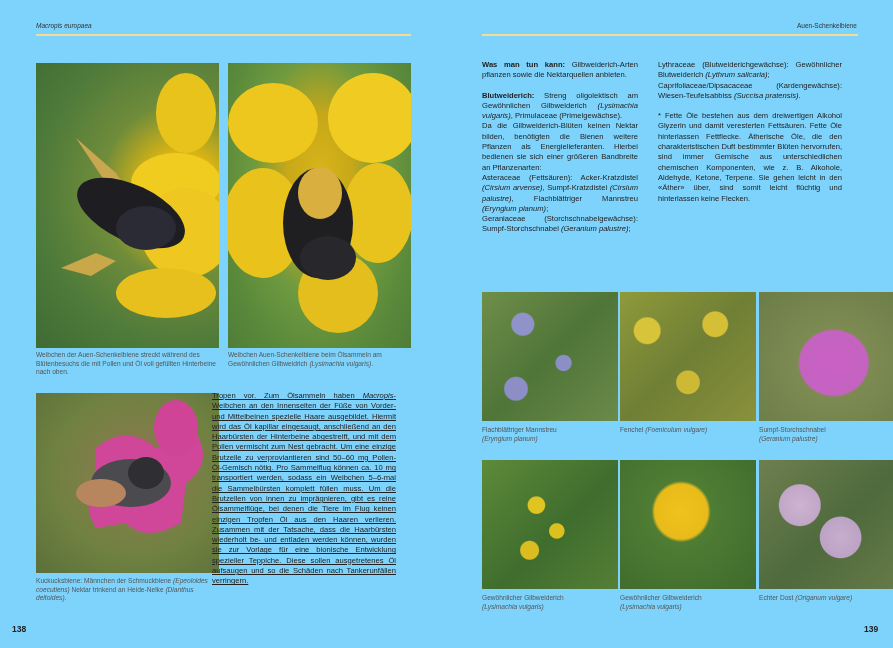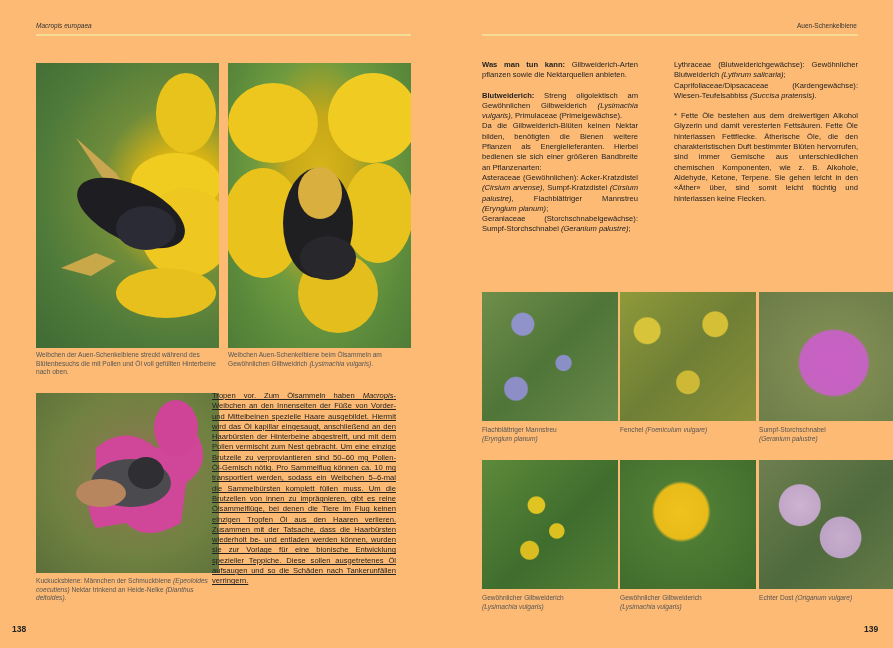--- a/index.html
+++ b/index.html
@@ -1,18 +1,18 @@
 <!DOCTYPE html>
 <html><head>
 <meta charset="utf-8">
 <style>
   html, body { margin:0; padding:0; }
   body { width:893px; height:648px; background:#ffffff; position:relative; overflow:hidden;
          font-family:"Liberation Sans", "DejaVu Sans", sans-serif; color:#222; }
-  .page { position:absolute; top:0; height:648px; background:#fdba74; }
+  .page { position:absolute; top:0; height:648px; background:#7dd3fc; }
   .left { left:0; width:446px; }
   .right { left:446px; width:447px; }
   .gutter { position:absolute; left:440px; top:0; width:12px; height:648px;
             background:linear-gradient(to right,#fff,#f3f3f3 50%,#fff); }
   .running-head { position:absolute; top:22px; font-size:6.5px; color:#333; }
   .rule { position:absolute; top:34px; height:2px; background:#f4dc94; }
   .photo { position:absolute; overflow:hidden; }
   .caption { position:absolute; font-size:6.6px; line-height:8.6px; color:#555; }
   .caption i { font-style:italic; }
   .body-text { position:absolute; font-size:7.6px; line-height:10.3px; color:#222; text-align:justify; }
@@ -80,25 +80,25 @@
 </div>
 
 <div class="page right">
   <div class="running-head" style="right:36px;">Auen-Schenkelbiene</div>
   <div class="rule" style="left:36px;width:376px;"></div>
 
   <div class="body-text" style="left:36px;top:60px;width:156px;">
     <p><b>Was man tun kann:</b><span> Gilbweiderich-Arten pflanzen sowie die Nektarquellen anbieten.</span></p>
     <p style="margin-top:10px;"><b>Blutweiderich:</b><span> Streng oligolektisch am Gewöhnlichen Gilbweiderich </span><i>(Lysimachia vulgaris)</i><span>, Primulaceae (Primelgewächse).</span></p>
     <p>Da die Gilbweiderich-Blüten keinen Nektar bilden, benötigten die Bienen weitere Pflanzen als Energielieferanten. Hierbei bedienen sie sich einer größeren Bandbreite an Pflanzenarten:</p>
-    <p><span>Asteraceae (Gewöhnlichen): Acker-Kratzdistel </span><i>(Cirsium arvense)</i><span>, Sumpf-Kratzdistel </span><i>(Cirsium palustre)</i><span>, Flachblättriger Mannstreu </span><i>(Eryngium planum)</i><span>;</span></p>
+    <p><span>Asteraceae (Fettsäuren): Acker-Kratzdistel </span><i>(Cirsium arvense)</i><span>, Sumpf-Kratzdistel </span><i>(Cirsium palustre)</i><span>, Flachblättriger Mannstreu </span><i>(Eryngium planum)</i><span>;</span></p>
     <p><span>Geraniaceae (Storchschnabelgewächse): Sumpf-Storchschnabel </span><i>(Geranium palustre)</i><span>;</span></p>
   </div>
 
-  <div class="body-text" style="left:228px;top:60px;width:184px;">
+  <div class="body-text" style="left:212px;top:60px;width:184px;">
     <p><span>Lythraceae (Blutweiderichgewächse): Gewöhnlicher Blutweiderich </span><i>(Lythrum salicaria)</i><span>;</span></p>
     <p><span>Caprifoliaceae/Dipsacaceae (Kardengewächse): Wiesen-Teufelsabbiss </span><i>(Succisa pratensis)</i><span>.</span></p>
     <p style="margin-top:10px;">* Fette Öle bestehen aus dem dreiwertigen Alkohol Glyzerin und damit veresterten Fettsäuren. Fette Öle hinterlassen Fettflecke. Ätherische Öle, die den charakteristischen Duft bestimmter Blüten hervorrufen, sind immer Gemische aus unterschiedlichen chemischen Komponenten, wie z. B. Alkohole, Aldehyde, Ketone, Terpene. Sie gehen leicht in den «Äther» über, sind somit leicht flüchtig und hinterlassen keine Flecken.</p>
   </div>
 
   <div class="photo" style="left:36px;top:292px;width:136px;height:129px;background:radial-gradient(circle at 30% 25%,#8f93c9 0,#8f93c9 8%,transparent 9%),radial-gradient(circle at 60% 55%,#8a8fc6 0,#8a8fc6 7%,transparent 8%),radial-gradient(circle at 25% 75%,#8c8ec5 0,#8c8ec5 8%,transparent 9%),linear-gradient(135deg,#6f8e4a,#4f7538 50%,#6b8a4a);"></div>
   <div class="photo" style="left:174px;top:292px;width:136px;height:129px;background:radial-gradient(circle at 20% 30%,#d7c43a 0,#d7c43a 9%,transparent 10%),radial-gradient(circle at 70% 25%,#d4bf36 0,#d4bf36 9%,transparent 10%),radial-gradient(circle at 50% 70%,#cdb935 0,#cdb935 10%,transparent 11%),linear-gradient(135deg,#8f9a3a,#6f7f35 50%,#8a913a);"></div>
   <div class="photo" style="left:313px;top:292px;width:136px;height:129px;background:radial-gradient(ellipse at 55% 55%,#c95fc4 0,#c463c0 32%,#7d8b52 34%,#6b7c48 100%);"></div>
 
   <div class="caption" style="left:36px;top:426px;width:136px;"><span>Flachblättriger Mannstreu</span><br><i>(Eryngium planum)</i></div>

